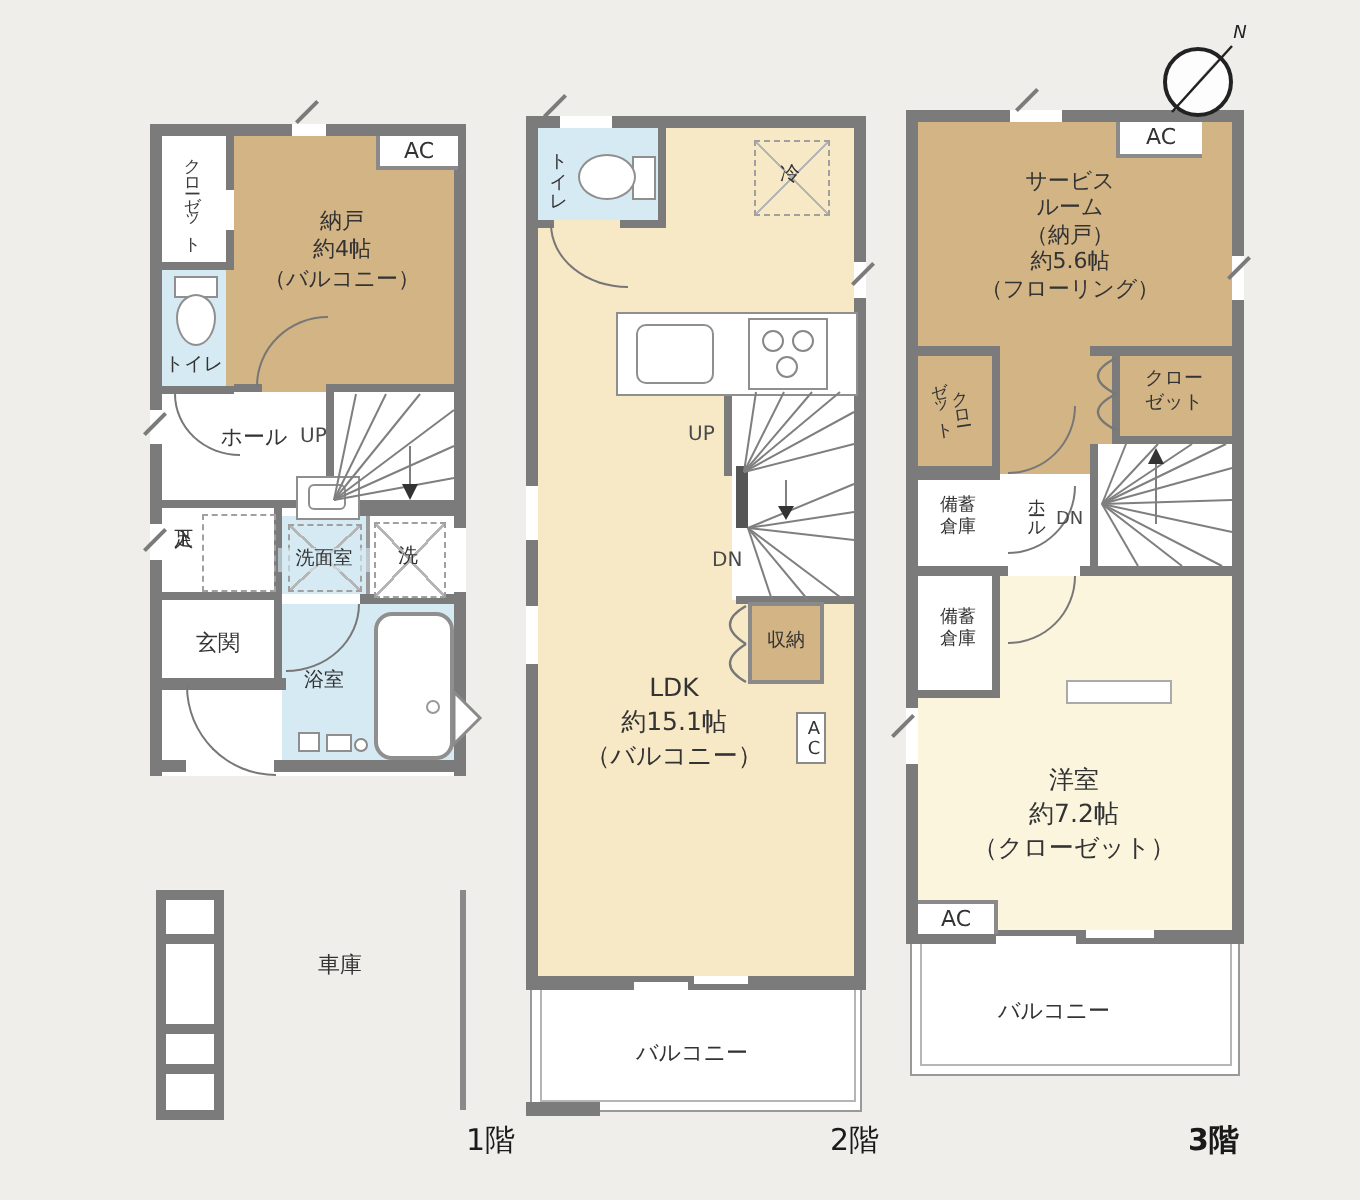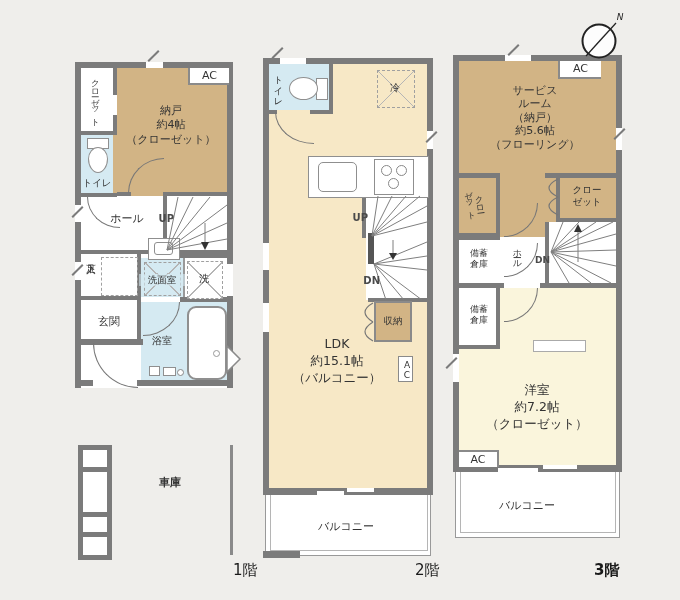--- a/index.html
+++ b/index.html
@@ -16,21 +16,21 @@
   .tick{position:absolute;width:15px;height:2px;background:#7b7b7b;transform:rotate(-45deg);}
   .fixture{position:absolute;background:#fff;border:1.5px solid #8f8f8f;}
   .dashx{position:absolute;border:1.5px dashed #a0a0a0;
     background-image:
       linear-gradient(to top right, rgba(0,0,0,0) calc(50% - 0.7px), #b5b5b5 calc(50% - 0.7px), #b5b5b5 calc(50% + 0.7px), rgba(0,0,0,0) calc(50% + 0.7px)),
       linear-gradient(to bottom right, rgba(0,0,0,0) calc(50% - 0.7px), #b5b5b5 calc(50% - 0.7px), #b5b5b5 calc(50% + 0.7px), rgba(0,0,0,0) calc(50% + 0.7px));}
   .arc-tl{position:absolute;border-top:1.5px solid #777;border-left:1.5px solid #777;border-top-left-radius:100% 100%;}
   .arc-bl{position:absolute;border-bottom:1.5px solid #777;border-left:1.5px solid #777;border-bottom-left-radius:100% 100%;}
   .arc-br{position:absolute;border-bottom:1.5px solid #777;border-right:1.5px solid #777;border-bottom-right-radius:100% 100%;}
   .floorlabel{position:absolute;color:#1a1a1a;font-size:15px;font-weight:500;}
-  .updn{position:absolute;color:#4a4a4a;font-weight:700;font-size:10px;text-align:right;}
+  .updn{position:absolute;color:#4a4a4a;font-weight:400;font-size:10px;text-align:left;}
   .acbox{position:absolute;background:#fff;color:#333;text-align:center;}
   svg{position:absolute;overflow:visible;}
 </style>
 </head>
 <body>
 
 <div id="canvas">
 
   <div class="plan" style="left:75px;top:62px;width:158px;height:326px;"></div>
 
@@ -107,37 +107,37 @@
       <line x1="4" y1="53" x2="64" y2="26"></line>
         <line x1="4" y1="53" x2="64" y2="42"></line>
       <line x1="42" y1="26" x2="42" y2="46"></line>
     </g>
     <polygon points="38,45 46,45 42,53" fill="#333"></polygon>
   </svg>
 
   <div class="lbl vtext" style="left:90px;top:73px;font-size:8.5px;color:#3a3a3a;">クローゼット</div>
   <div class="lbl" style="left:112px;top:104px;width:118px;font-size:11px;">納戸
 約4帖
-（クローゼット）</div>
+（バルコニー）</div>
   <div class="lbl" style="left:81px;top:177px;width:32px;font-size:9.5px;">トイレ</div>
   <div class="lbl" style="left:104px;top:212px;width:46px;font-size:11px;">ホール</div>
   <div class="updn" style="left:150px;top:213px;width:24px;">UP</div>
   <div class="lbl vtext" style="left:85px;top:257px;font-size:9.5px;">下足入</div>
   <div class="lbl" style="left:139px;top:274px;width:46px;font-size:9.5px;background:rgba(213,234,242,0.6);">洗面室</div>
   <div class="lbl" style="left:192px;top:272px;width:24px;font-size:10px;">洗</div>
   <div class="lbl" style="left:81px;top:315px;width:56px;font-size:11px;">玄関</div>
   <div class="lbl" style="left:139px;top:334px;width:46px;font-size:10px;">浴室</div>
 
   <div class="wall" style="left:78px;top:445px;width:34px;height:115px;"></div>
   <div class="slot" style="left:83px;top:450px;width:24px;height:17px;"></div>
   <div class="slot" style="left:83px;top:472px;width:24px;height:40px;"></div>
   <div class="slot" style="left:83px;top:517px;width:24px;height:15px;"></div>
   <div class="slot" style="left:83px;top:537px;width:24px;height:18px;"></div>
   <div class="thinwall" style="left:230px;top:445px;width:3px;height:110px;background:#8a8a8a;"></div>
-  <div class="lbl" style="left:140px;top:476px;width:60px;font-size:11px;font-weight:bold;">車庫</div>
+  <div class="lbl" style="left:140px;top:476px;width:60px;font-size:11px;">車庫</div>
   <div class="floorlabel" style="left:233px;top:561px;">1階</div>
 
   <div class="plan" style="left:263px;top:58px;width:170px;height:437px;"></div>
   <div class="room" style="left:269px;top:64px;width:158px;height:424px;background:#f7e8c6;"></div>
   <div class="room" style="left:269px;top:64px;width:62px;height:46px;background:#d5eaf2;"></div>
 
   <div class="room" style="left:366px;top:196px;width:61px;height:104px;background:#fff;"></div>
 
   <div class="wall" style="left:263px;top:58px;width:170px;height:6px;"></div>
   <div class="wall" style="left:263px;top:58px;width:6px;height:437px;"></div>

